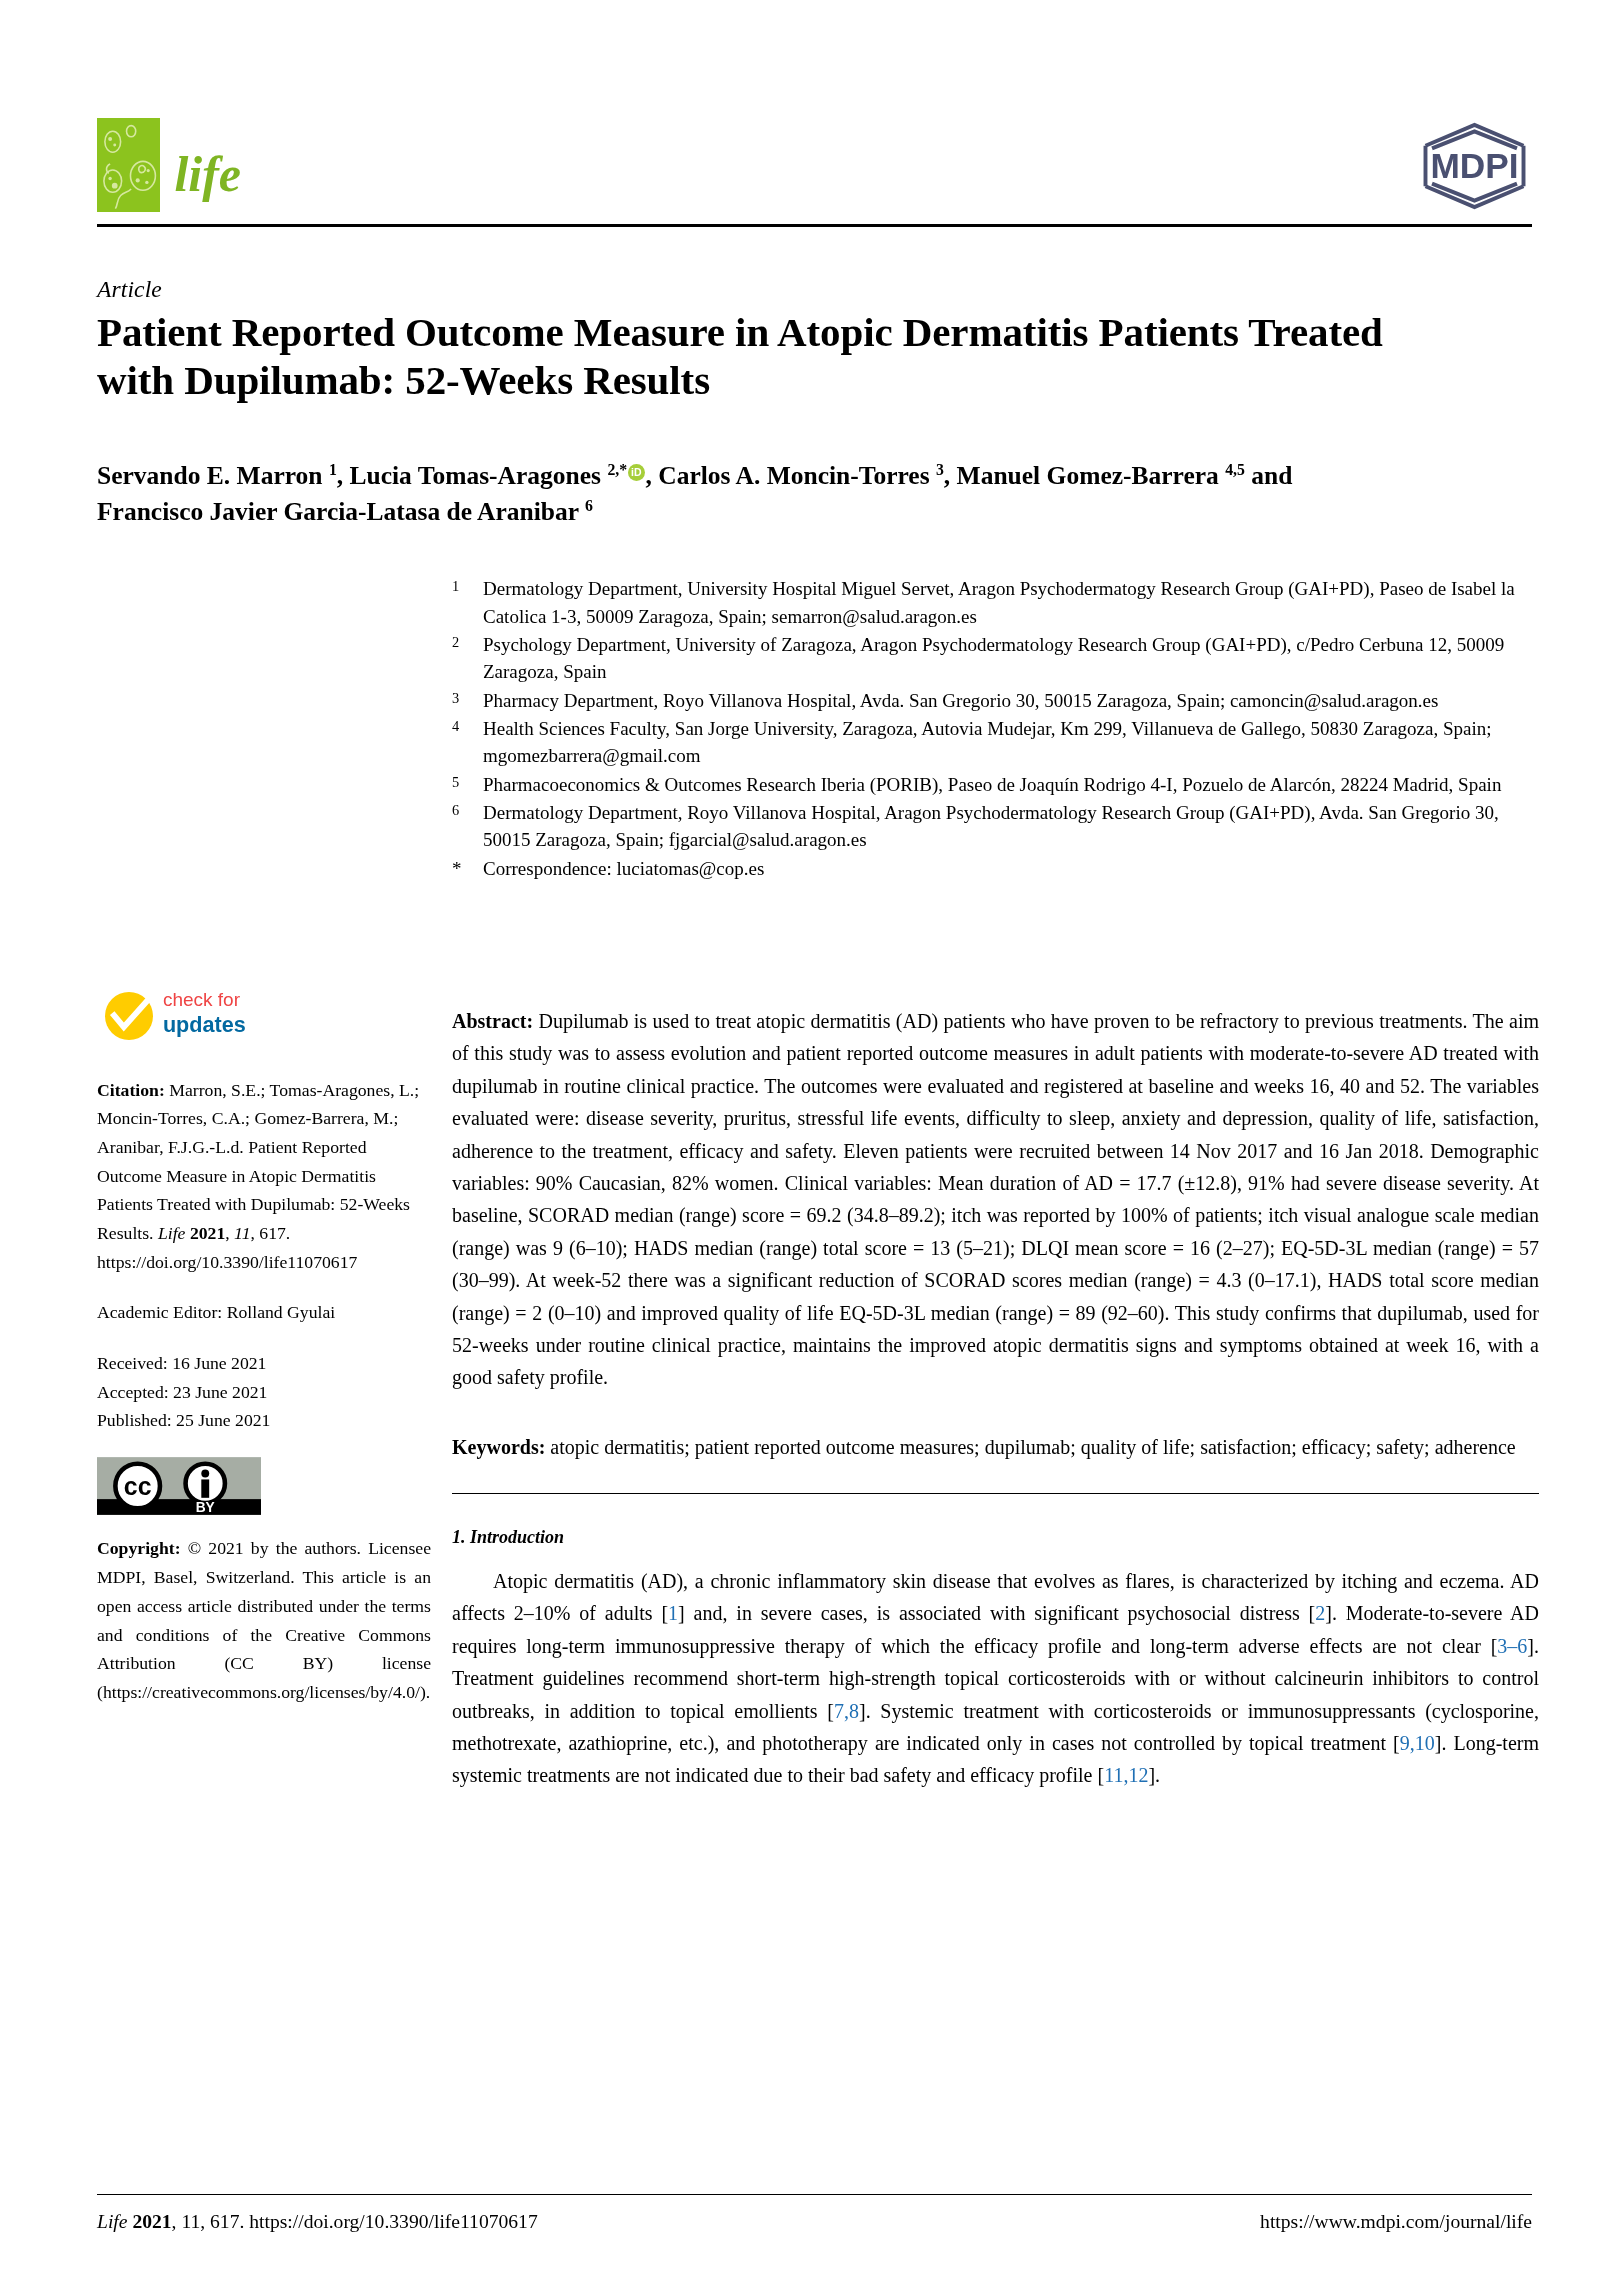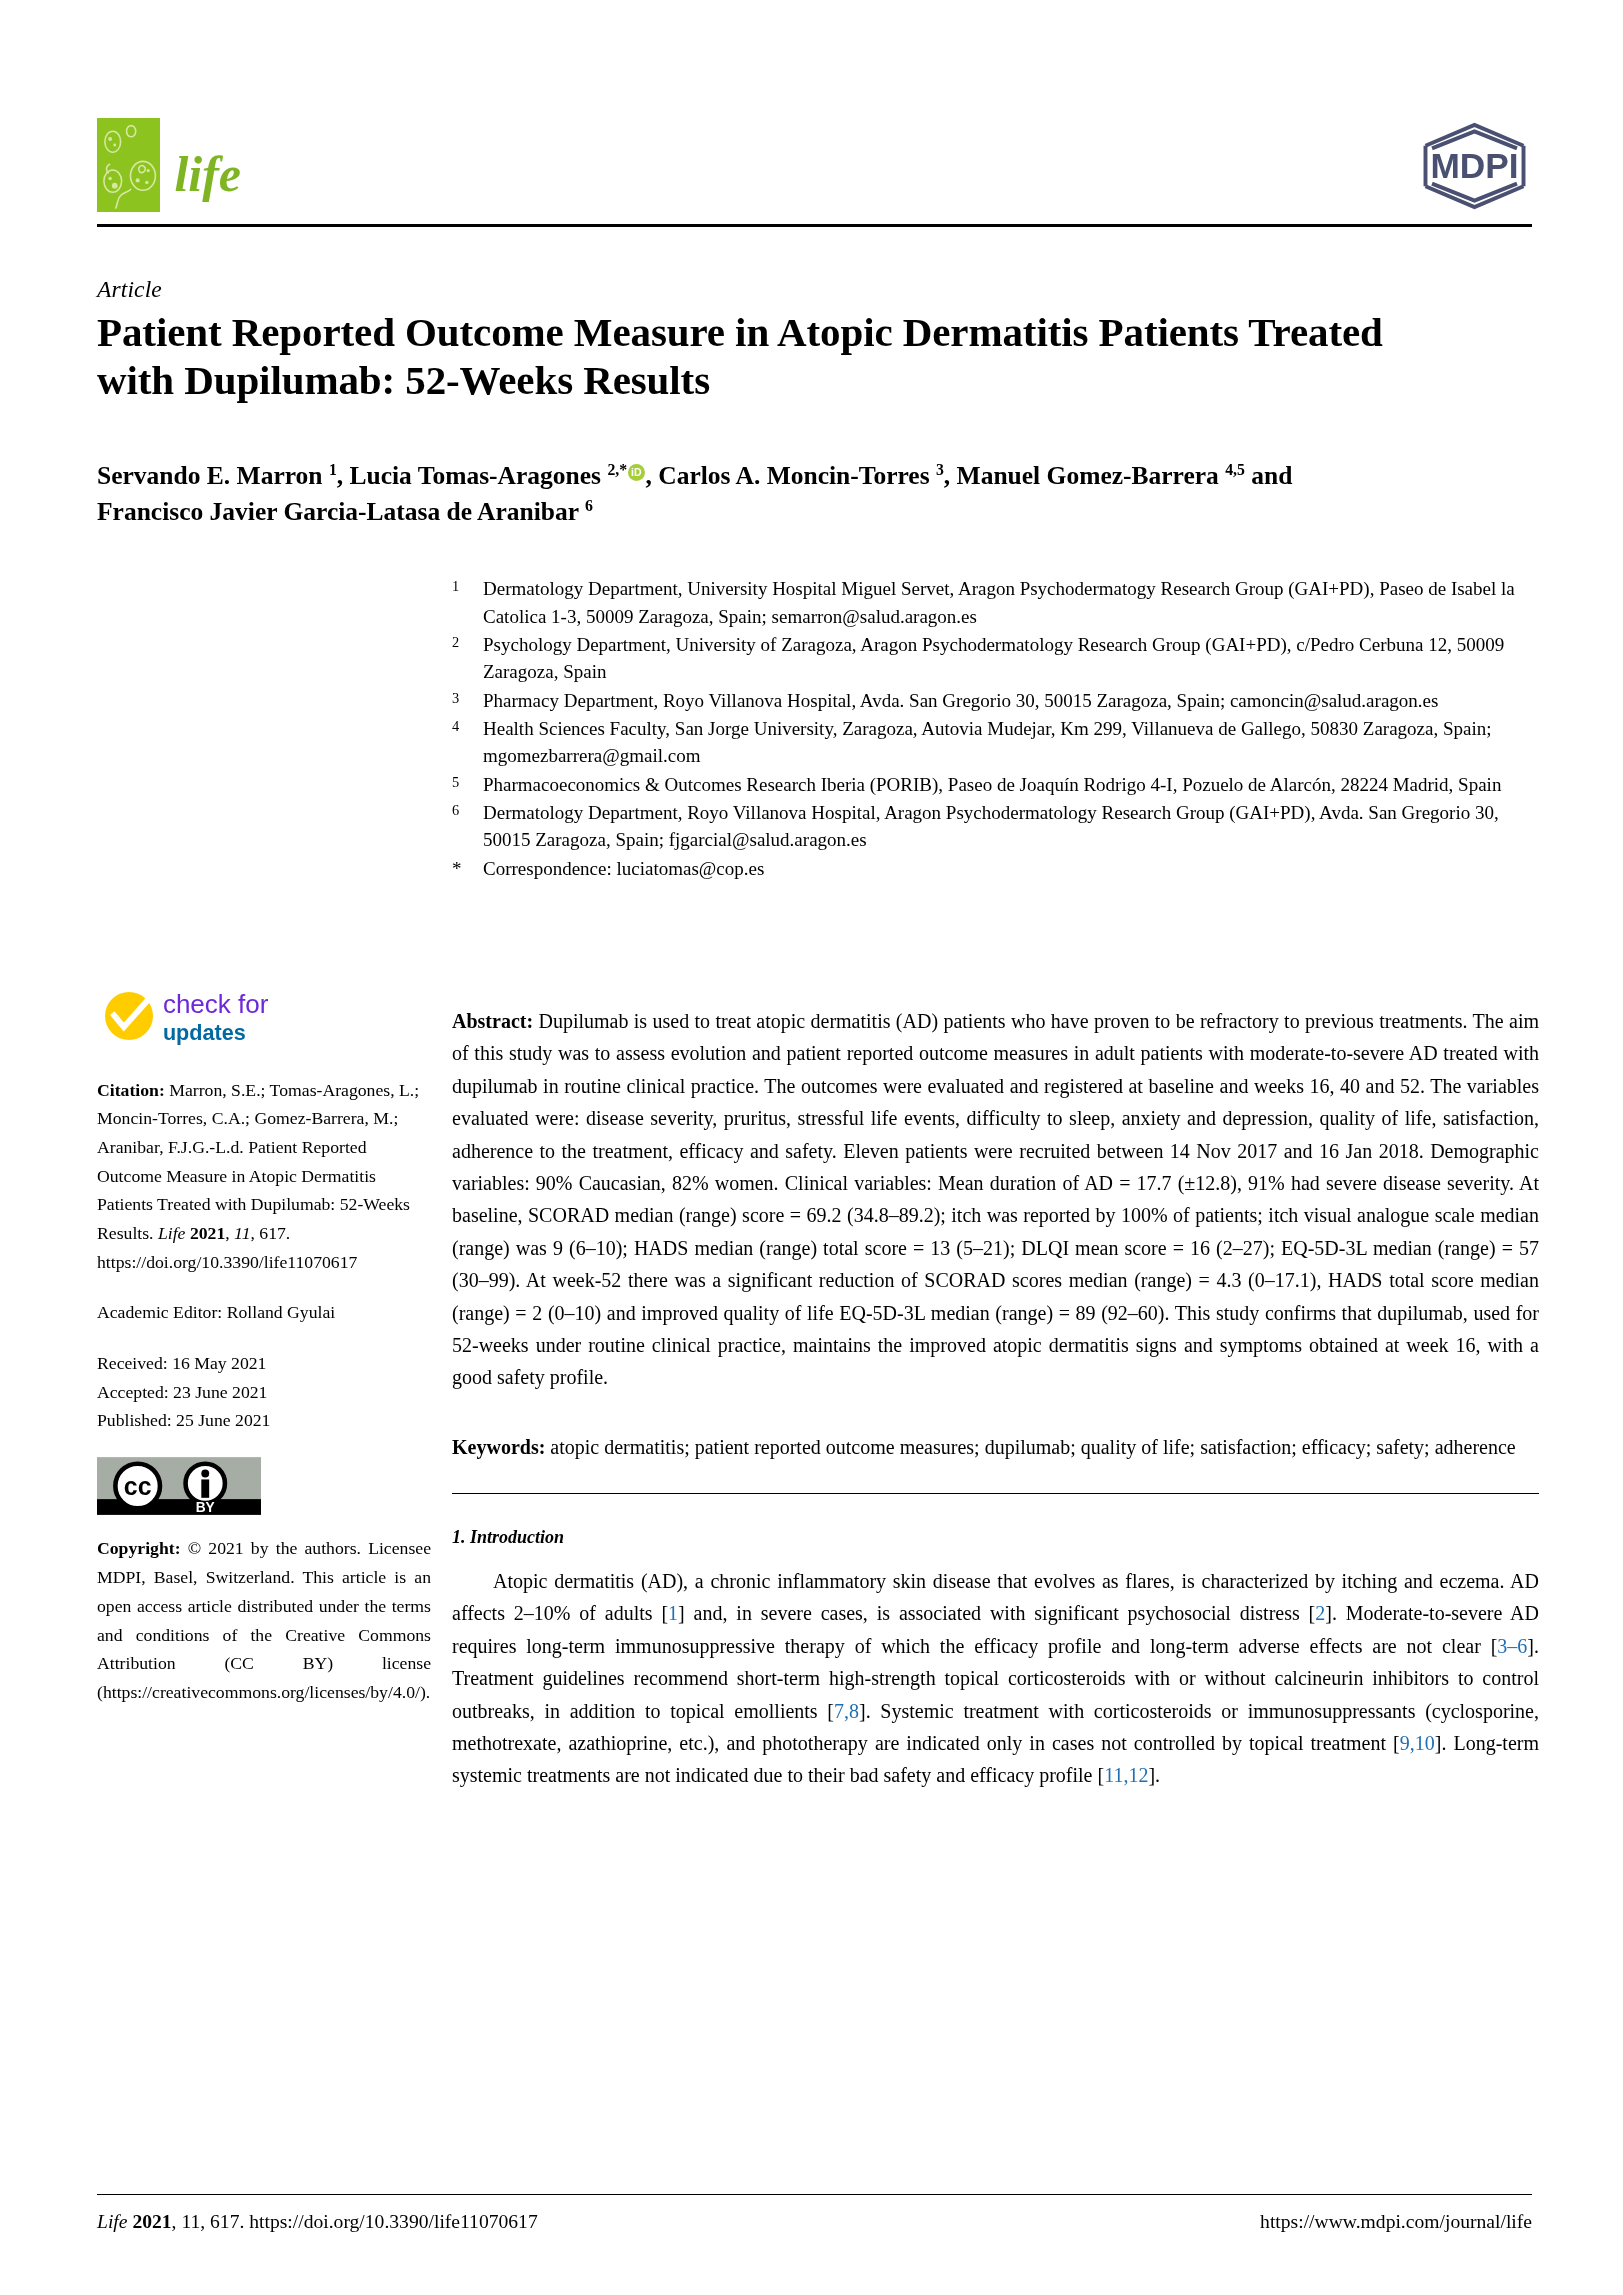--- a/index.html
+++ b/index.html
@@ -172,21 +172,21 @@
     width: 48px;
     height: 48px;
   }
   .check-text {
     position: absolute;
     left: 58px;
     top: 1.3px;
     font-family: "Liberation Sans", "DejaVu Sans", sans-serif;
     line-height: 1.18;
   }
-  .check-text .l1 { font-size: 26px; color: #6d28d9; }
+  .check-text .l1 { font-size: 19px; color: #ef4444; }
   .check-text .l2 { font-size: 21.6px; font-weight: bold; color: #0369a1; }
 
   .sb-block { margin-bottom: 22px; }
   .sb-block.tight { margin-bottom: 0; }
   .sb-block b { font-weight: bold; }
   .sb-block i { font-style: italic; }
   .justify { text-align: justify; }
 
   .cc-badge {
     width: 164px;
@@ -361,21 +361,21 @@
     <div class="sb-block">
       <b>Citation:</b>
       <span>Marron, S.E.; Tomas-Aragones, L.; Moncin-Torres, C.A.; Gomez-Barrera, M.; Aranibar, F.J.G.-L.d. Patient Reported Outcome Measure in Atopic Dermatitis Patients Treated with Dupilumab: 52-Weeks Results.</span>
       <i>Life</i>
       <b>2021</b><span>, </span><i>11</i><span>, </span><span>617.</span>
       <span>https://doi.org/10.3390/life11070617</span>
     </div>
 
     <div class="sb-block">Academic Editor: Rolland Gyulai</div>
 
-    <div class="sb-block tight">Received: 16 May 2021</div>
+    <div class="sb-block tight">Received: 16 June 2021</div>
     <div class="sb-block tight">Accepted: 23 June 2021</div>
     <div class="sb-block">Published: 25 June 2021</div>
 
 
     <div class="cc-badge">
       <svg width="164" height="58" viewBox="0 0 250 88" xmlns="http://www.w3.org/2000/svg" style="font-size:27px">
         <rect x="0" y="0" width="250" height="88" fill="#A6ADA4"></rect>
         <rect x="0" y="64" width="250" height="24" fill="#000000"></rect>
         <circle cx="62" cy="44" r="34" fill="#ffffff" stroke="#000" stroke-width="7"></circle>
         <text x="62" y="58" text-anchor="middle" font-family="Liberation Sans, sans-serif" font-size="38" font-weight="bold" fill="#000">cc</text>

